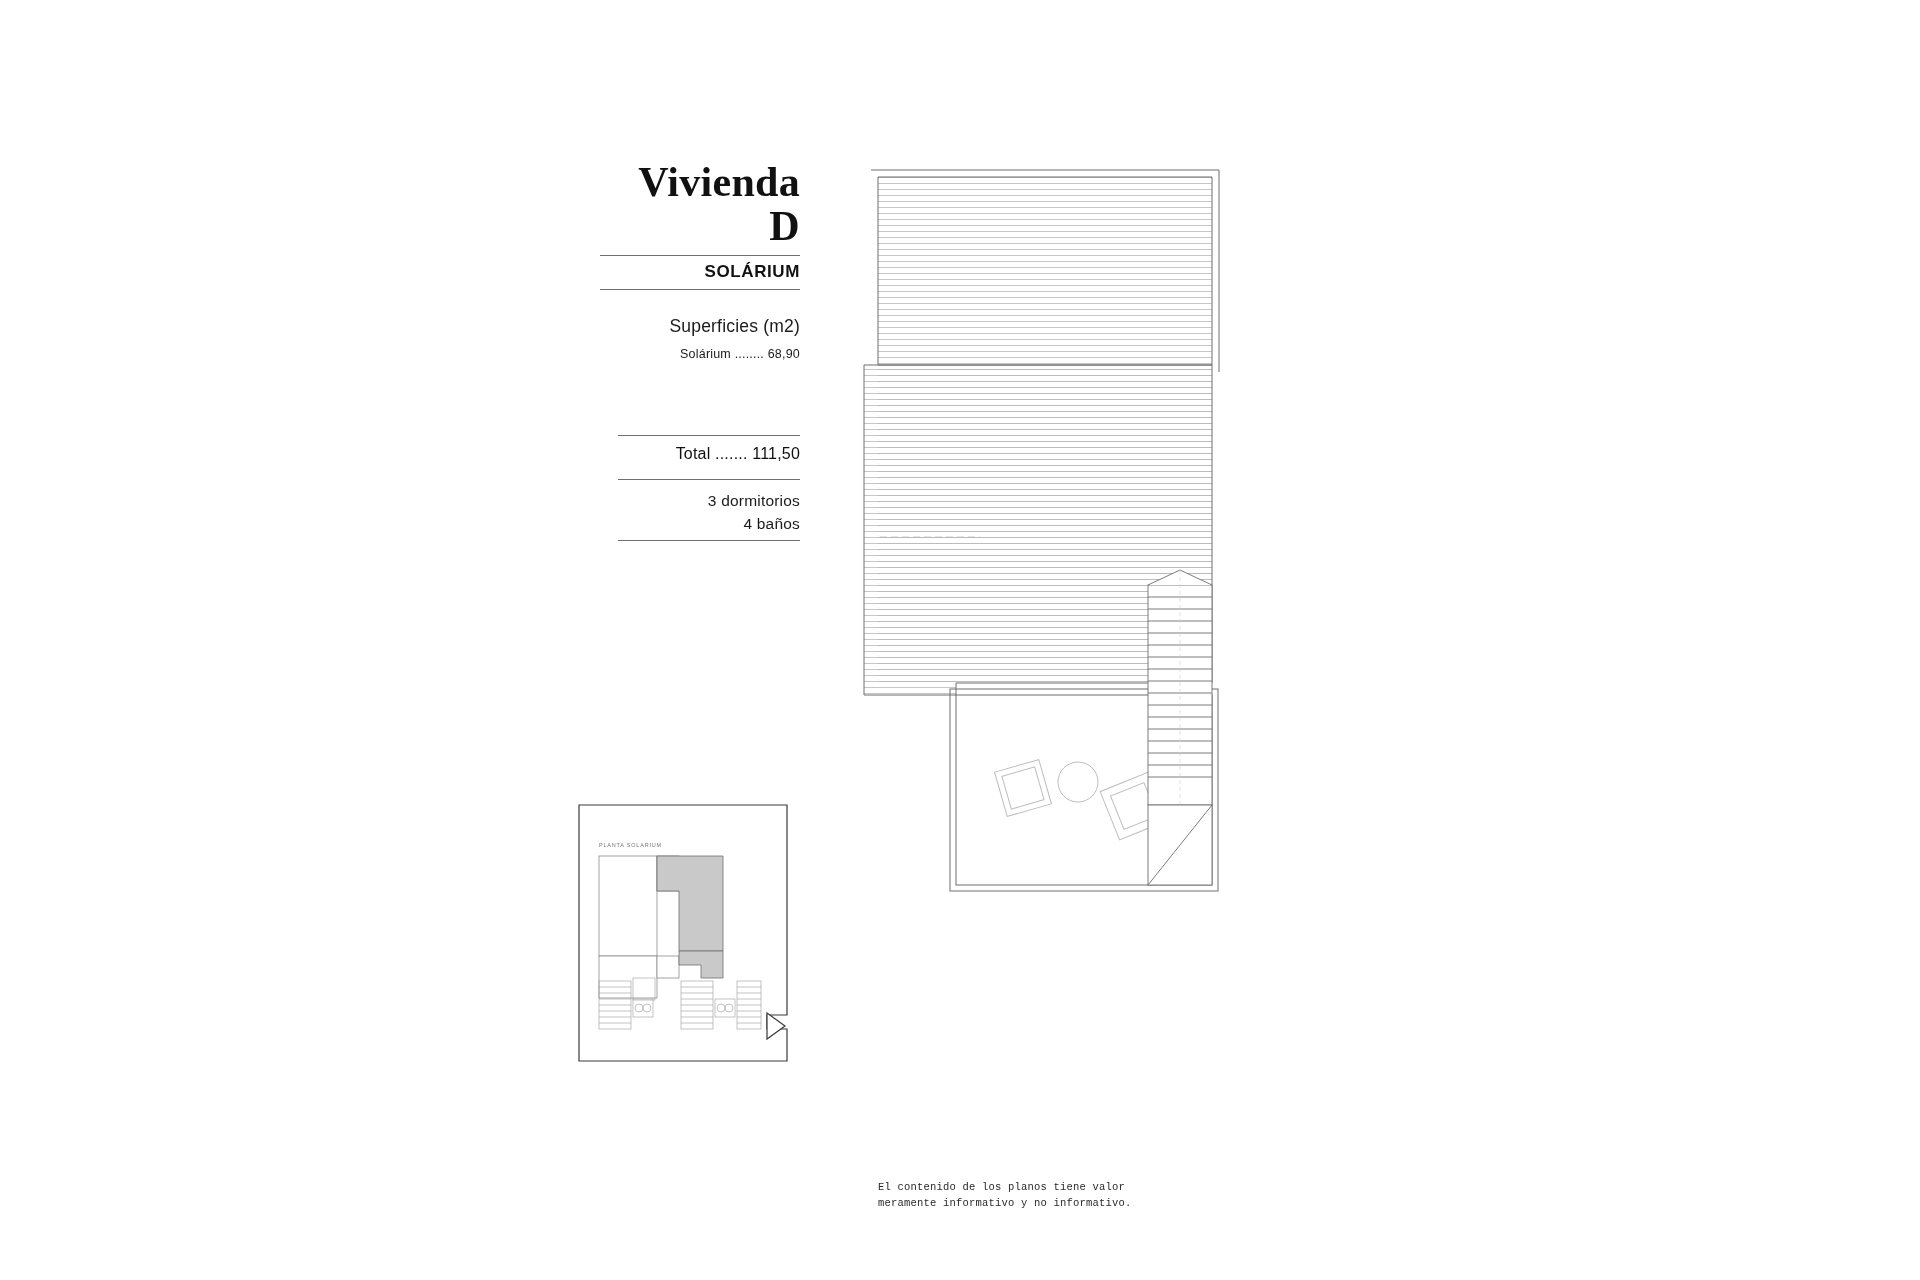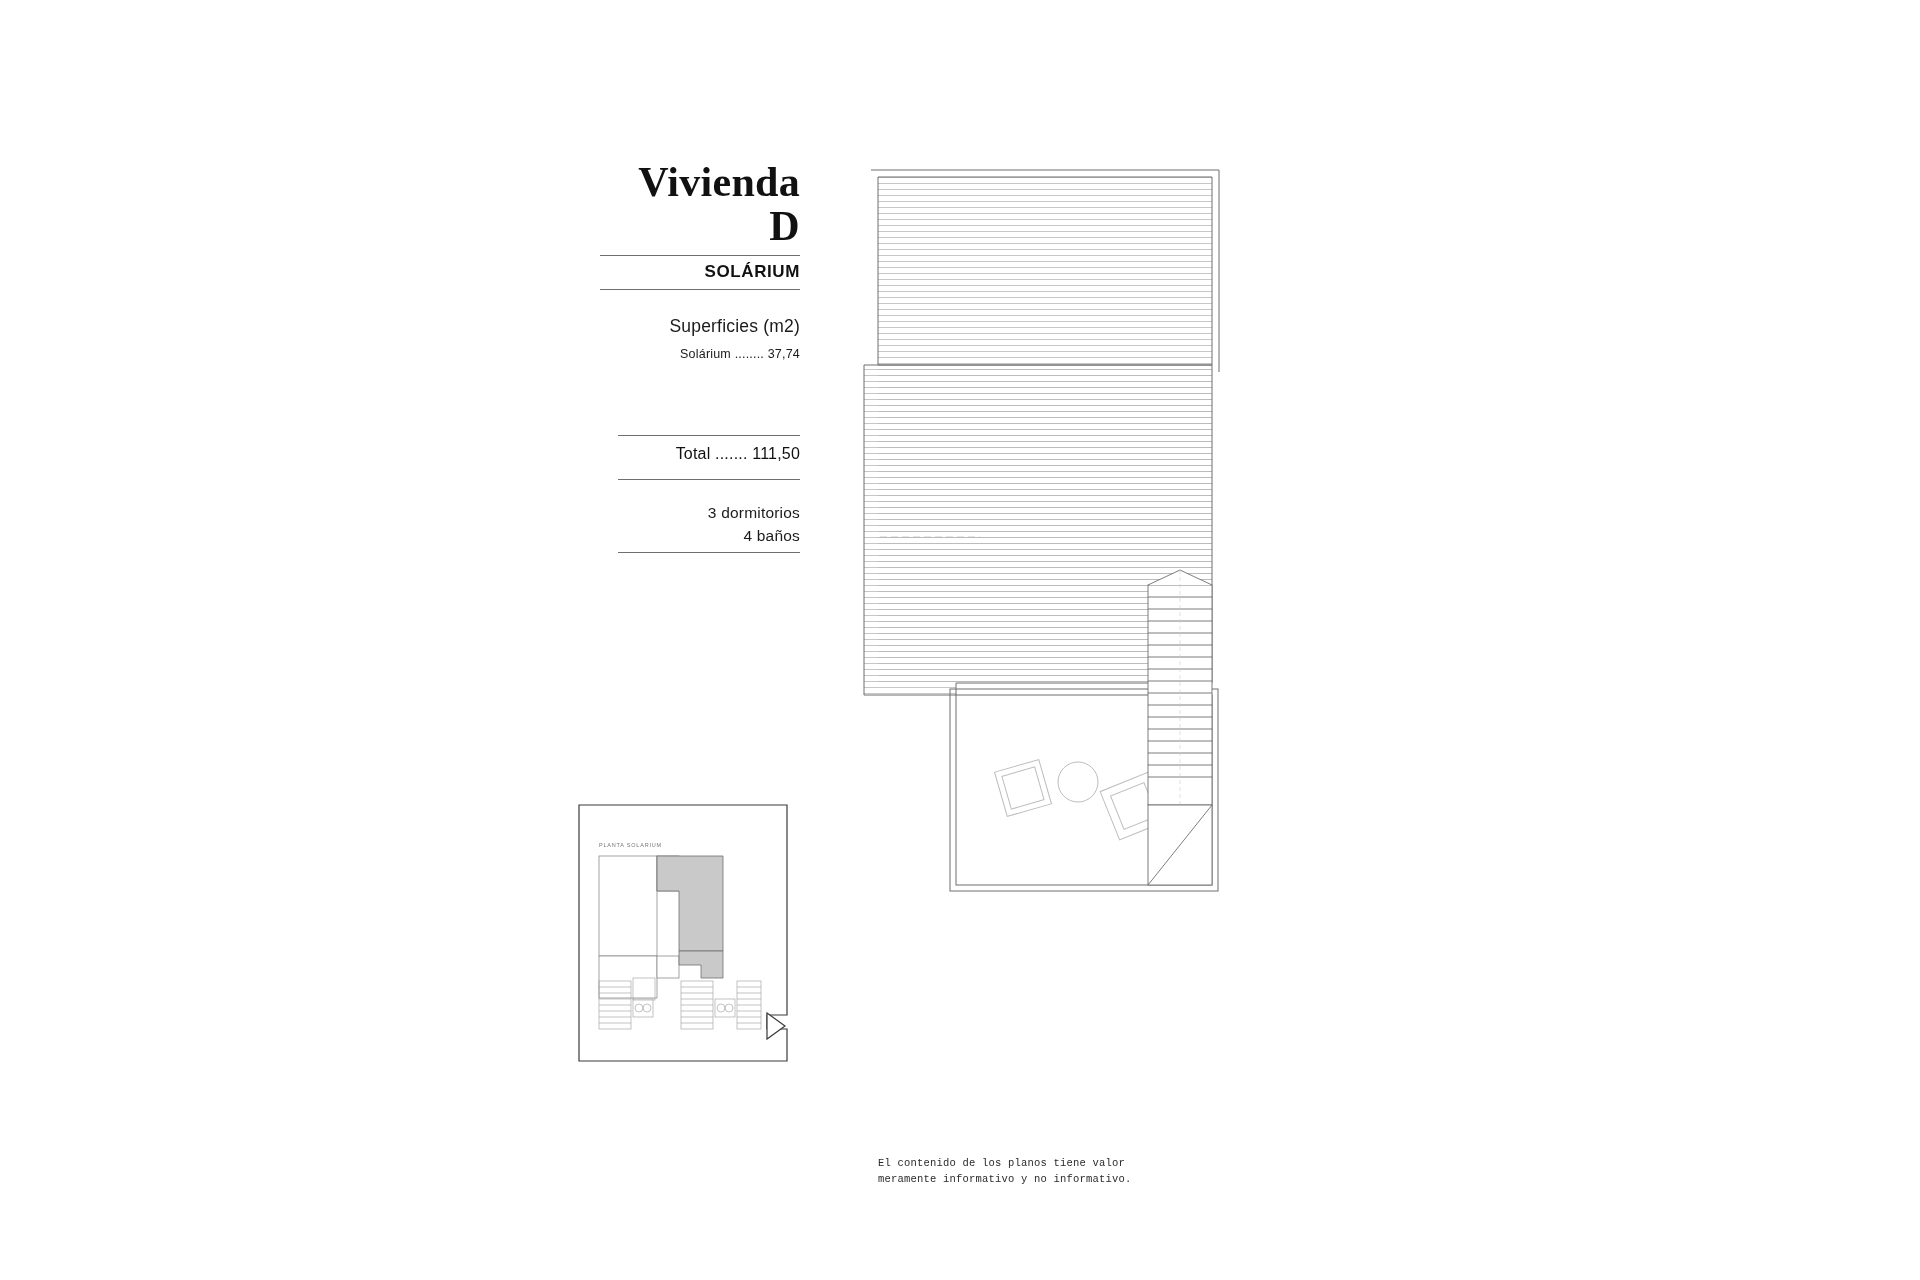--- a/index.html
+++ b/index.html
@@ -67,21 +67,21 @@
     margin-top: 74px;
   }
   #total-line {
     font-size: 16px;
     font-weight: normal;
     margin: 9px 0 16px 0;
     letter-spacing: 0.2px;
     color: #111;
   }
   #rooms-block {
-    margin-top: 24px;
+    margin-top: 12px;
   }
   .room-line {
     font-size: 15.5px;
     margin-top: 5px;
     color: #1b1b1b;
     letter-spacing: 0.2px;
   }
 
   
   #key-map {
@@ -100,21 +100,21 @@
     top: 165px;
     width: 380px;
     height: 740px;
   }
   #floor-plan svg { display: block; }
 
   
   #disclaimer {
     position: absolute;
     left: 878px;
-    top: 1155px;
+    top: 1179px;
     width: 320px;
     font-family: "Liberation Mono", monospace;
     font-size: 10.5px;
     line-height: 1.55;
     color: #2a2a2a;
     letter-spacing: 0.2px;
   }
   #disclaimer div { white-space: nowrap; }
 </style>
 </head>
@@ -122,21 +122,21 @@
 
 <div id="info-panel">
 
   <h1 id="plan-title">Vivienda D</h1>
   <hr class="rule">
   <div id="plan-subtitle">SOLÁRIUM</div>
   <hr class="rule">
 
   <div id="surfaces-heading">Superficies (m2)</div>
 
-  <div class="surface-row">Solárium ........ 37,74</div>
+  <div class="surface-row">Solárium ........ 68,90</div>
 
   <div id="totals-block">
     <hr class="rule short">
     <div id="total-line">Total ....... 111,50</div>
     <hr class="rule short">
   </div>
 
   <div id="rooms-block">
     <div class="room-line">3 dormitorios</div>
     <div class="room-line">4 baños</div>

